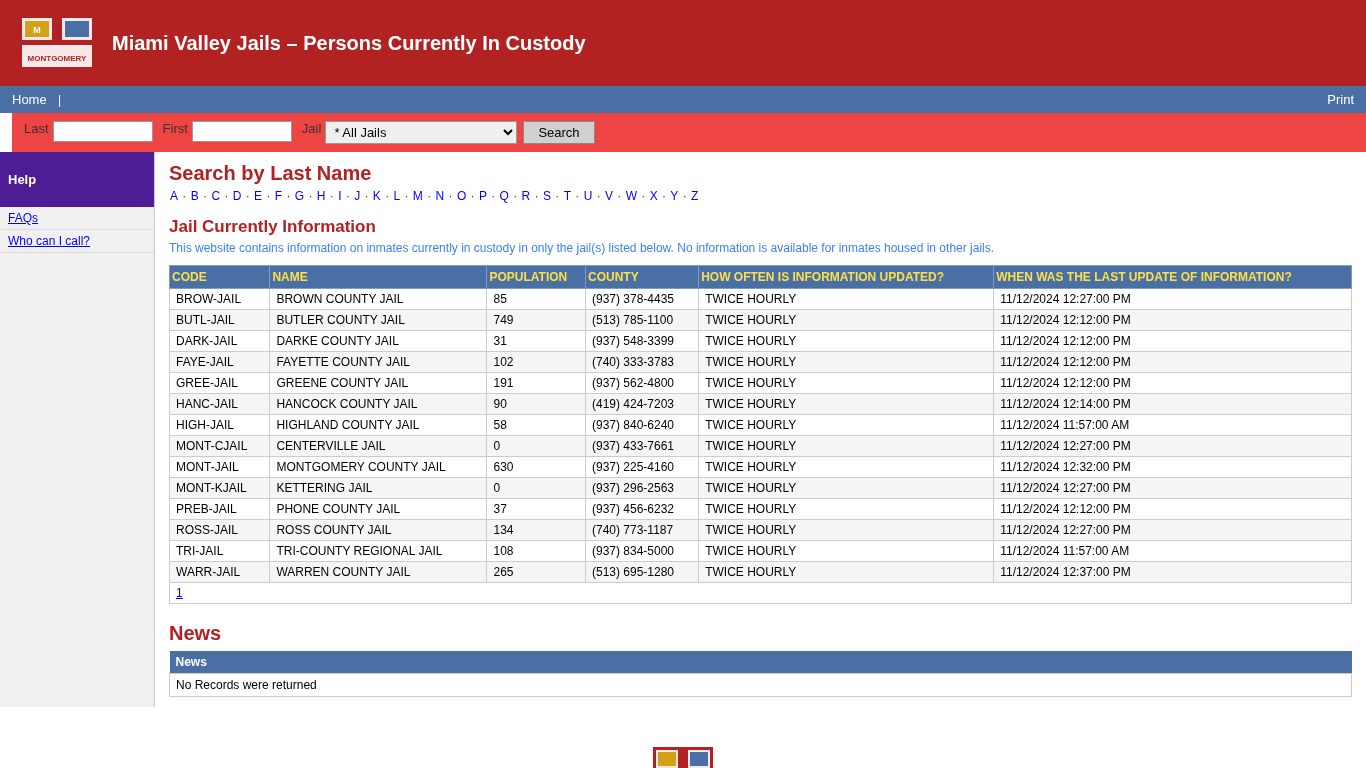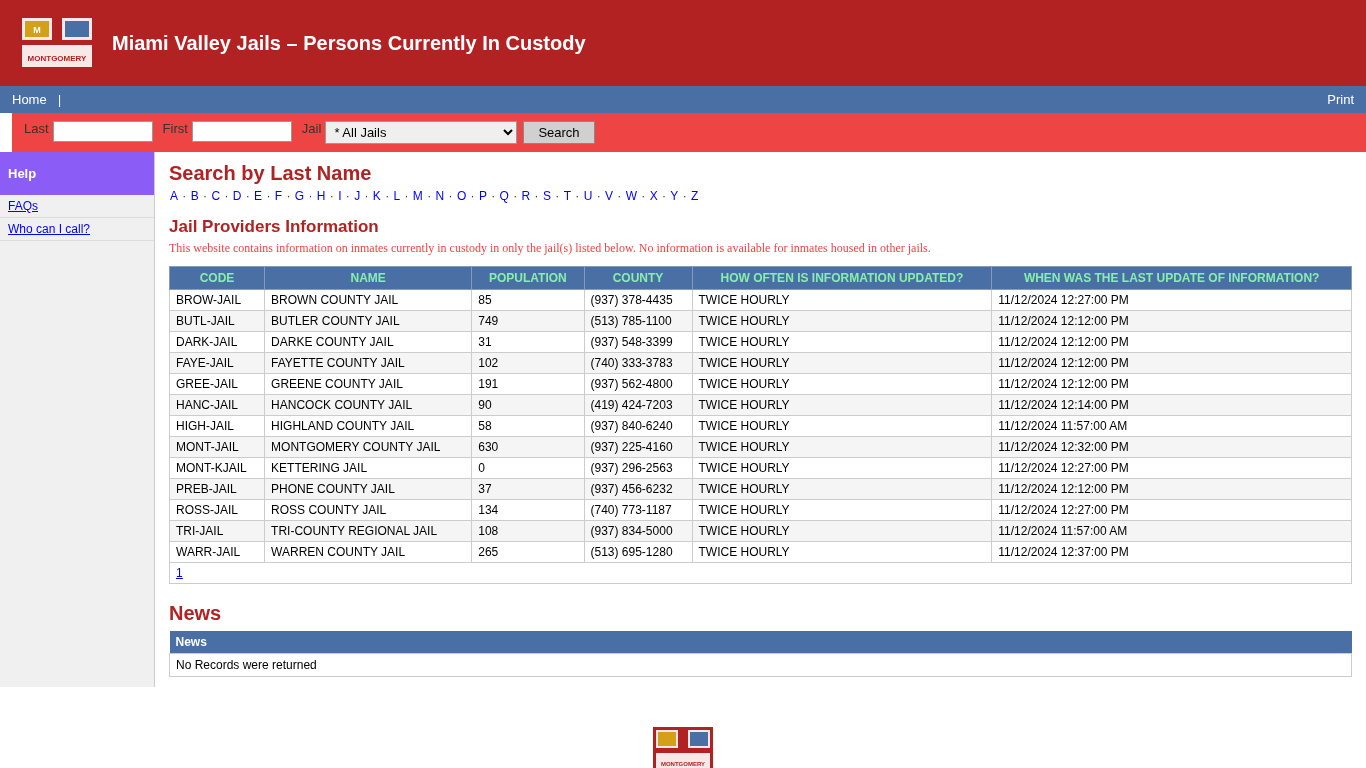--- a/index.html
+++ b/index.html
@@ -79,23 +79,23 @@
     #main-layout {
       display: flex;
     }
     #sidebar {
       width: 155px;
       flex-shrink: 0;
       background: #f0f0f0;
       border-right: 1px solid #ccc;
     }
     #sidebar-help {
-      background: #8b5cf6;
+      background: #4c1d95;
       color: #fff;
-      padding: 14px 8px;
+      padding: 20px 8px;
       font-size: 13px;
       font-weight: bold;
     }
     #sidebar-links a {
       display: block;
       color: #00f;
       text-decoration: underline;
       padding: 4px 8px;
       font-size: 12px;
       border-bottom: 1px solid #ddd;
@@ -119,35 +119,34 @@
       text-decoration: none;
       margin: 0 1px;
     }
     h3.section-subtitle {
       color: #b22222;
       font-size: 17px;
       margin-bottom: 4px;
     }
     .info-text {
       font-size: 12px;
-      color: #ef4444;
+      color: #3b82f6;
       margin-bottom: 10px;
-      font-family: Liberation Serif, serif;
     }
     table.data-table {
       width: 100%;
       border-collapse: collapse;
       font-size: 12px;
       margin-bottom: 6px;
     }
     table.data-table th {
       background: #4a6fa5;
-      color: #86efac;
-      padding: 4px 10px;
-      text-align: center;
+      color: #fde047;
+      padding: 4px 2px;
+      text-align: left;
       border: 1px solid #8899bb;
     }
     table.data-table td {
       padding: 3px 6px;
       border: 1px solid #ccc;
     }
     table.data-table tr:nth-child(even) td { background: #f5f5f5; }
     table.data-table tr:nth-child(odd) td { background: #fff; }
     .table-footer td {
       background: #fff !important;
@@ -238,21 +237,21 @@
       <a href="#">FAQs</a>
       <a href="#">Who can I call?</a>
     </div>
   </div>
 
   <div id="content">
 
     <h2 class="section-title">Search by Last Name</h2>
     <div class="alpha-links" id="alpha-container"><a href="#">A</a><span> · </span><a href="#">B</a><span> · </span><a href="#">C</a><span> · </span><a href="#">D</a><span> · </span><a href="#">E</a><span> · </span><a href="#">F</a><span> · </span><a href="#">G</a><span> · </span><a href="#">H</a><span> · </span><a href="#">I</a><span> · </span><a href="#">J</a><span> · </span><a href="#">K</a><span> · </span><a href="#">L</a><span> · </span><a href="#">M</a><span> · </span><a href="#">N</a><span> · </span><a href="#">O</a><span> · </span><a href="#">P</a><span> · </span><a href="#">Q</a><span> · </span><a href="#">R</a><span> · </span><a href="#">S</a><span> · </span><a href="#">T</a><span> · </span><a href="#">U</a><span> · </span><a href="#">V</a><span> · </span><a href="#">W</a><span> · </span><a href="#">X</a><span> · </span><a href="#">Y</a><span> · </span><a href="#">Z</a></div>
 
-    <h3 class="section-subtitle">Jail Providers Information</h3>
+    <h3 class="section-subtitle">Jail Currently Information</h3>
     <p class="info-text">This website contains information on inmates currently in custody in only the jail(s) listed below. No information is available for inmates housed in other jails.</p>
 
     <table class="data-table">
       <thead>
         <tr id="table-header-row">
             <th>CODE</th>
             <th>NAME</th>
             <th>POPULATION</th>
             <th>COUNTY</th>
             <th>HOW OFTEN IS INFORMATION UPDATED?</th>
@@ -308,20 +307,28 @@
             <td>TWICE HOURLY</td>
             <td>11/12/2024 12:14:00 PM</td>
           </tr>
           <tr>
             <td>HIGH-JAIL</td>
             <td>HIGHLAND COUNTY JAIL</td>
             <td>58</td>
             <td>(937) 840-6240</td>
             <td>TWICE HOURLY</td>
             <td>11/12/2024 11:57:00 AM</td>
+          </tr>
+          <tr>
+            <td>MONT-CJAIL</td>
+            <td>CENTERVILLE JAIL</td>
+            <td>0</td>
+            <td>(937) 433-7661</td>
+            <td>TWICE HOURLY</td>
+            <td>11/12/2024 12:27:00 PM</td>
           </tr>
           <tr>
             <td>MONT-JAIL</td>
             <td>MONTGOMERY COUNTY JAIL</td>
             <td>630</td>
             <td>(937) 225-4160</td>
             <td>TWICE HOURLY</td>
             <td>11/12/2024 12:32:00 PM</td>
           </tr>
           <tr>

